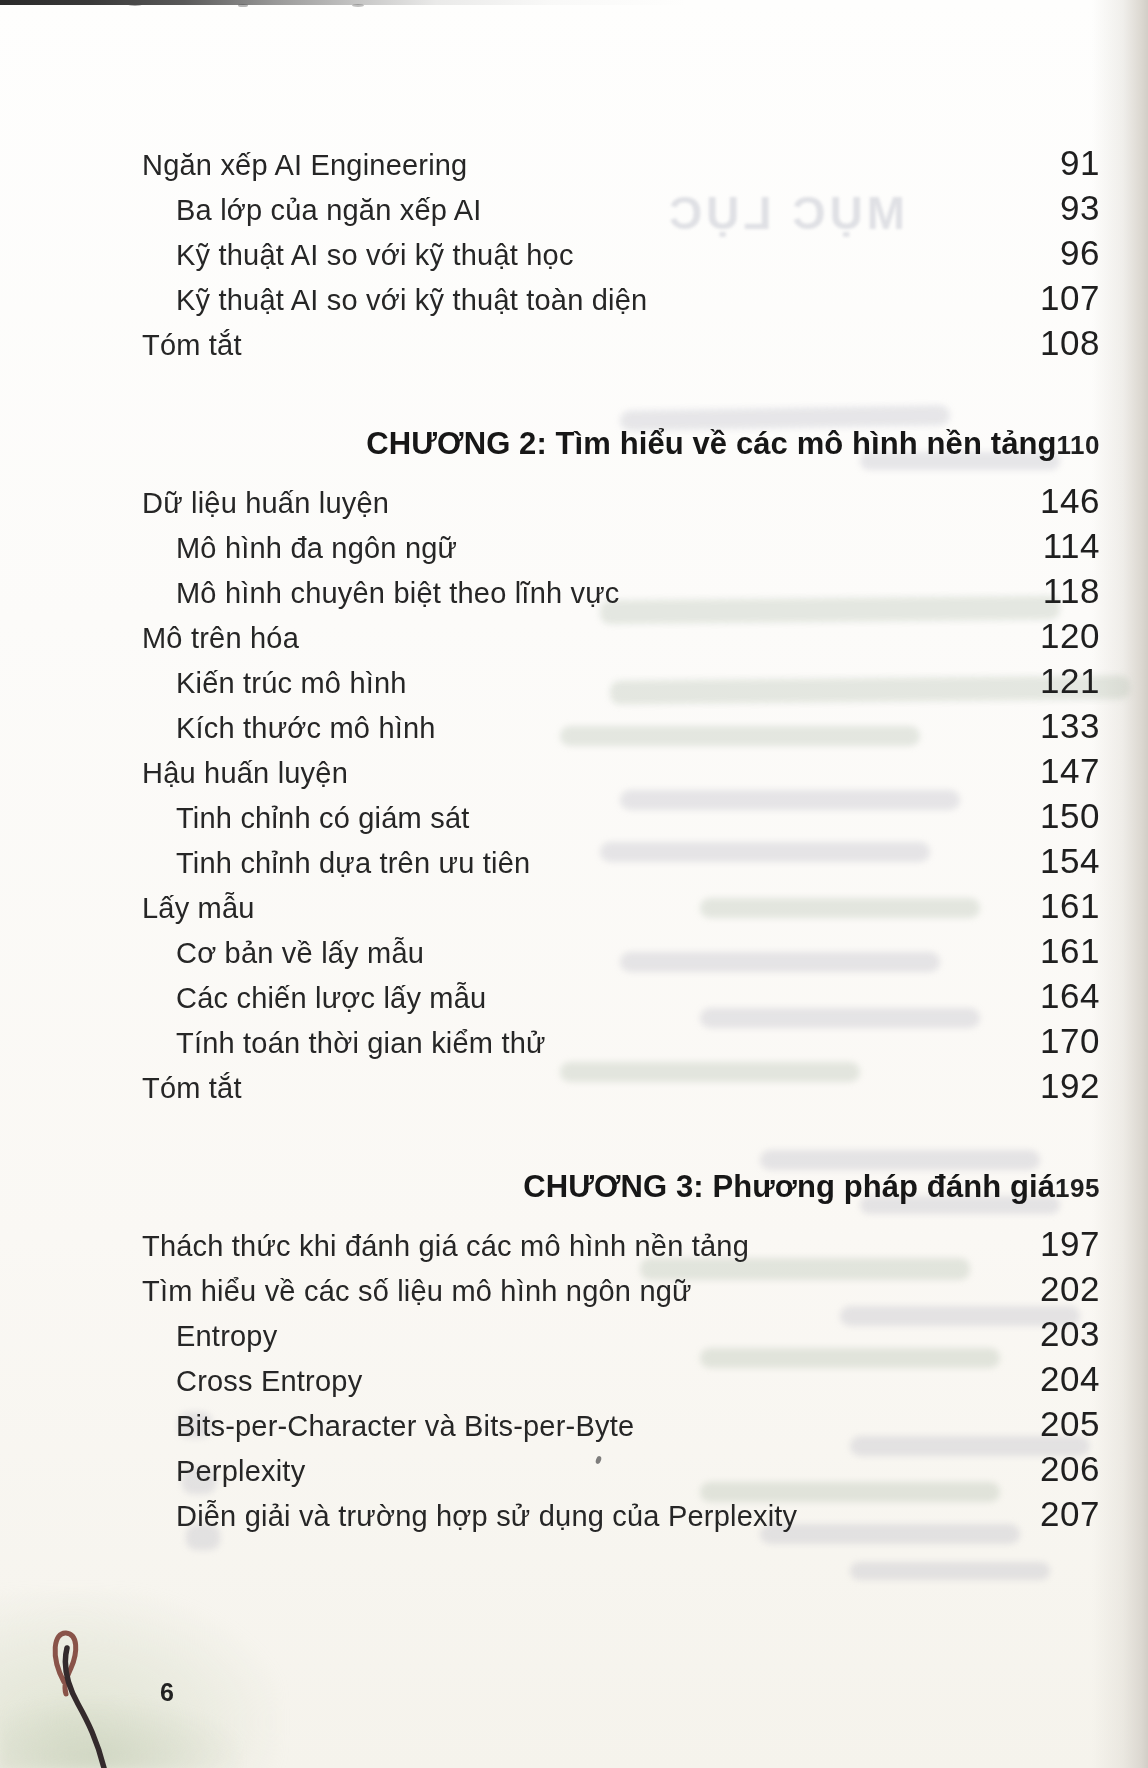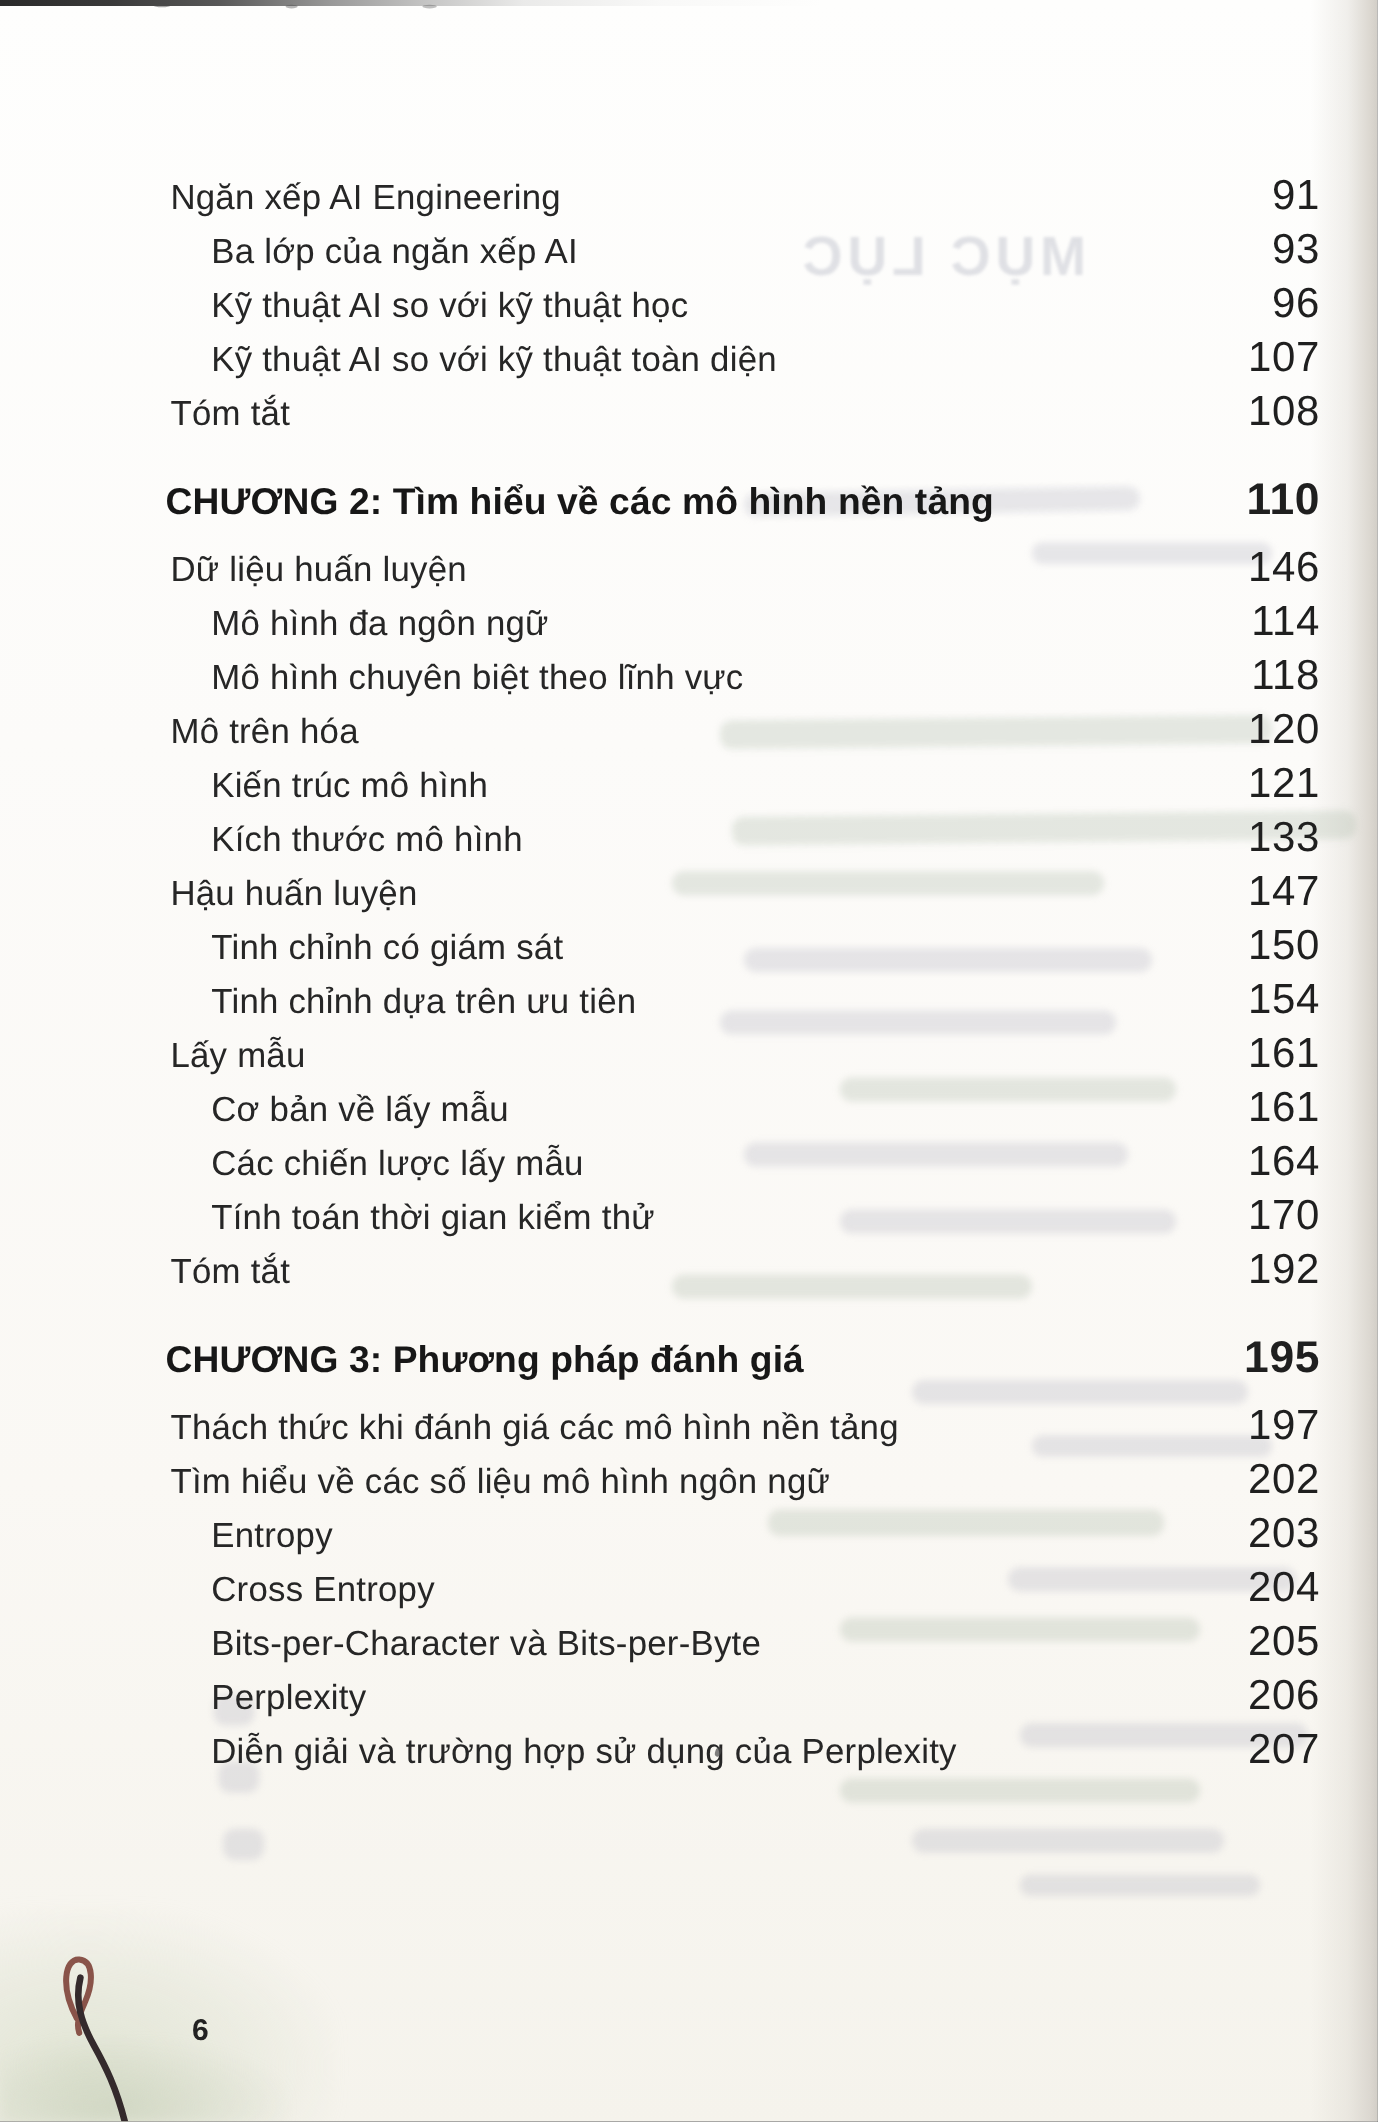--- a/index.html
+++ b/index.html
@@ -51,25 +51,25 @@
   .toc-row{
     display:flex;align-items:baseline;justify-content:space-between;
     height:45px;line-height:45px;
     font-size:29px;
   }
   .toc-row .toc-text{white-space:nowrap;letter-spacing:.2px;}
   .toc-row .toc-page{font-size:35px;color:#1f1f1f;letter-spacing:.5px;}
   .toc-row.level-1 .toc-text{margin-left:142px;}
   .toc-row.level-2 .toc-text{margin-left:176px;}
   .toc-row.chapter{
-    margin-top:28px;margin-bottom:12px;
-    font-weight:700;font-size:31px;color:#171717;
+    margin-top:56px;margin-bottom:12px;
+    font-weight:700;font-size:31px;color:#171717;justify-content:flex-end;
   }
   .toc-row.chapter .toc-text{margin-left:138px;letter-spacing:.1px;}
-  .toc-row.chapter .toc-page{font-weight:700;font-size:37px;}
+  .toc-row.chapter .toc-page{font-weight:700;font-size:26px;}
   
   .footer-num{
     position:absolute;left:160px;top:1678px;
     font-size:25px;font-weight:700;color:#222;
   }
   .speck{position:absolute;background:#4a4a4a;border-radius:50%;}
   
   .ribbon-svg{position:absolute;left:0;top:0;width:1148px;height:1768px;pointer-events:none;}
 </style>
 </head>

